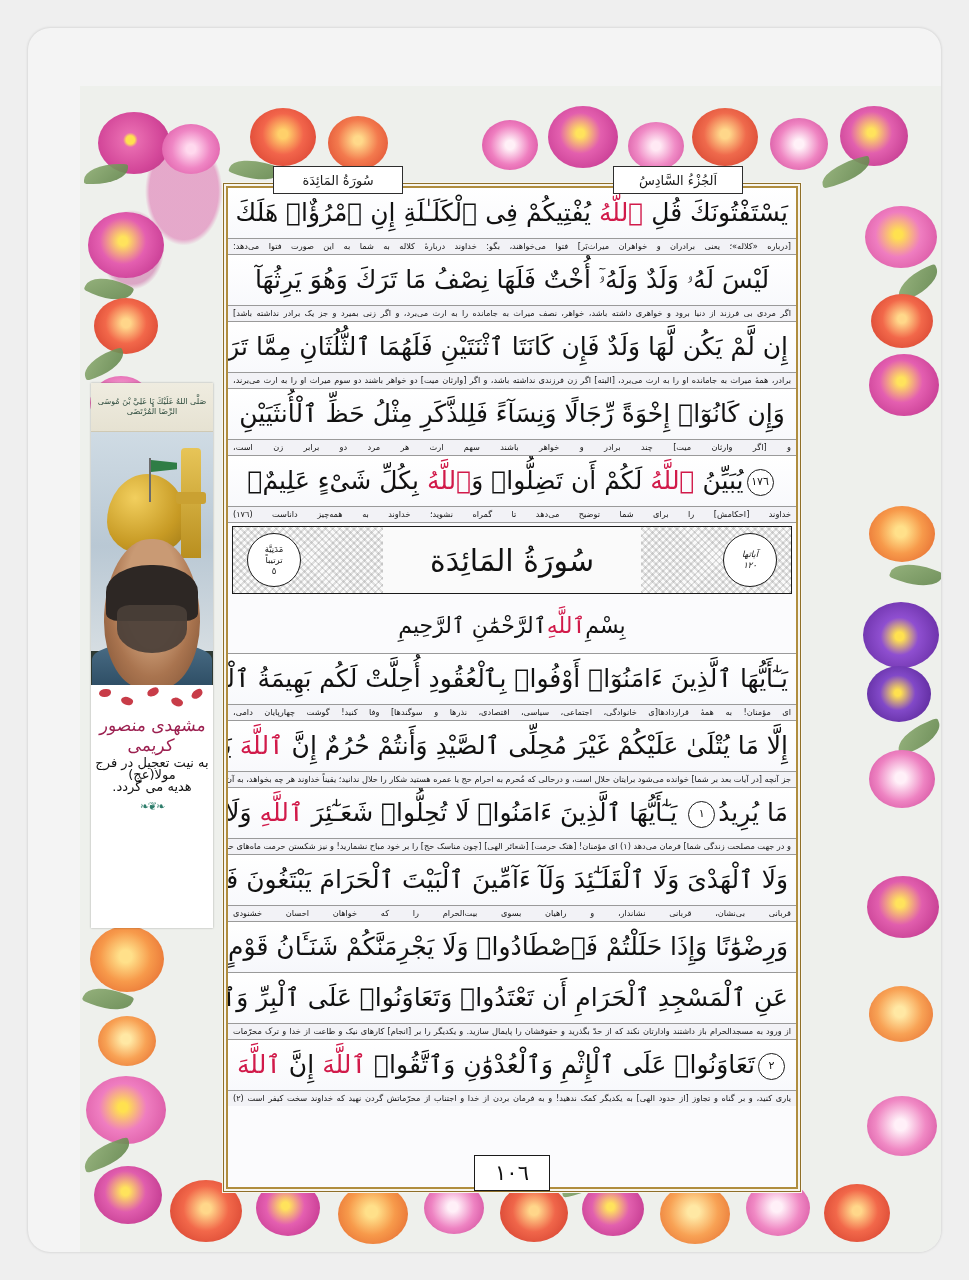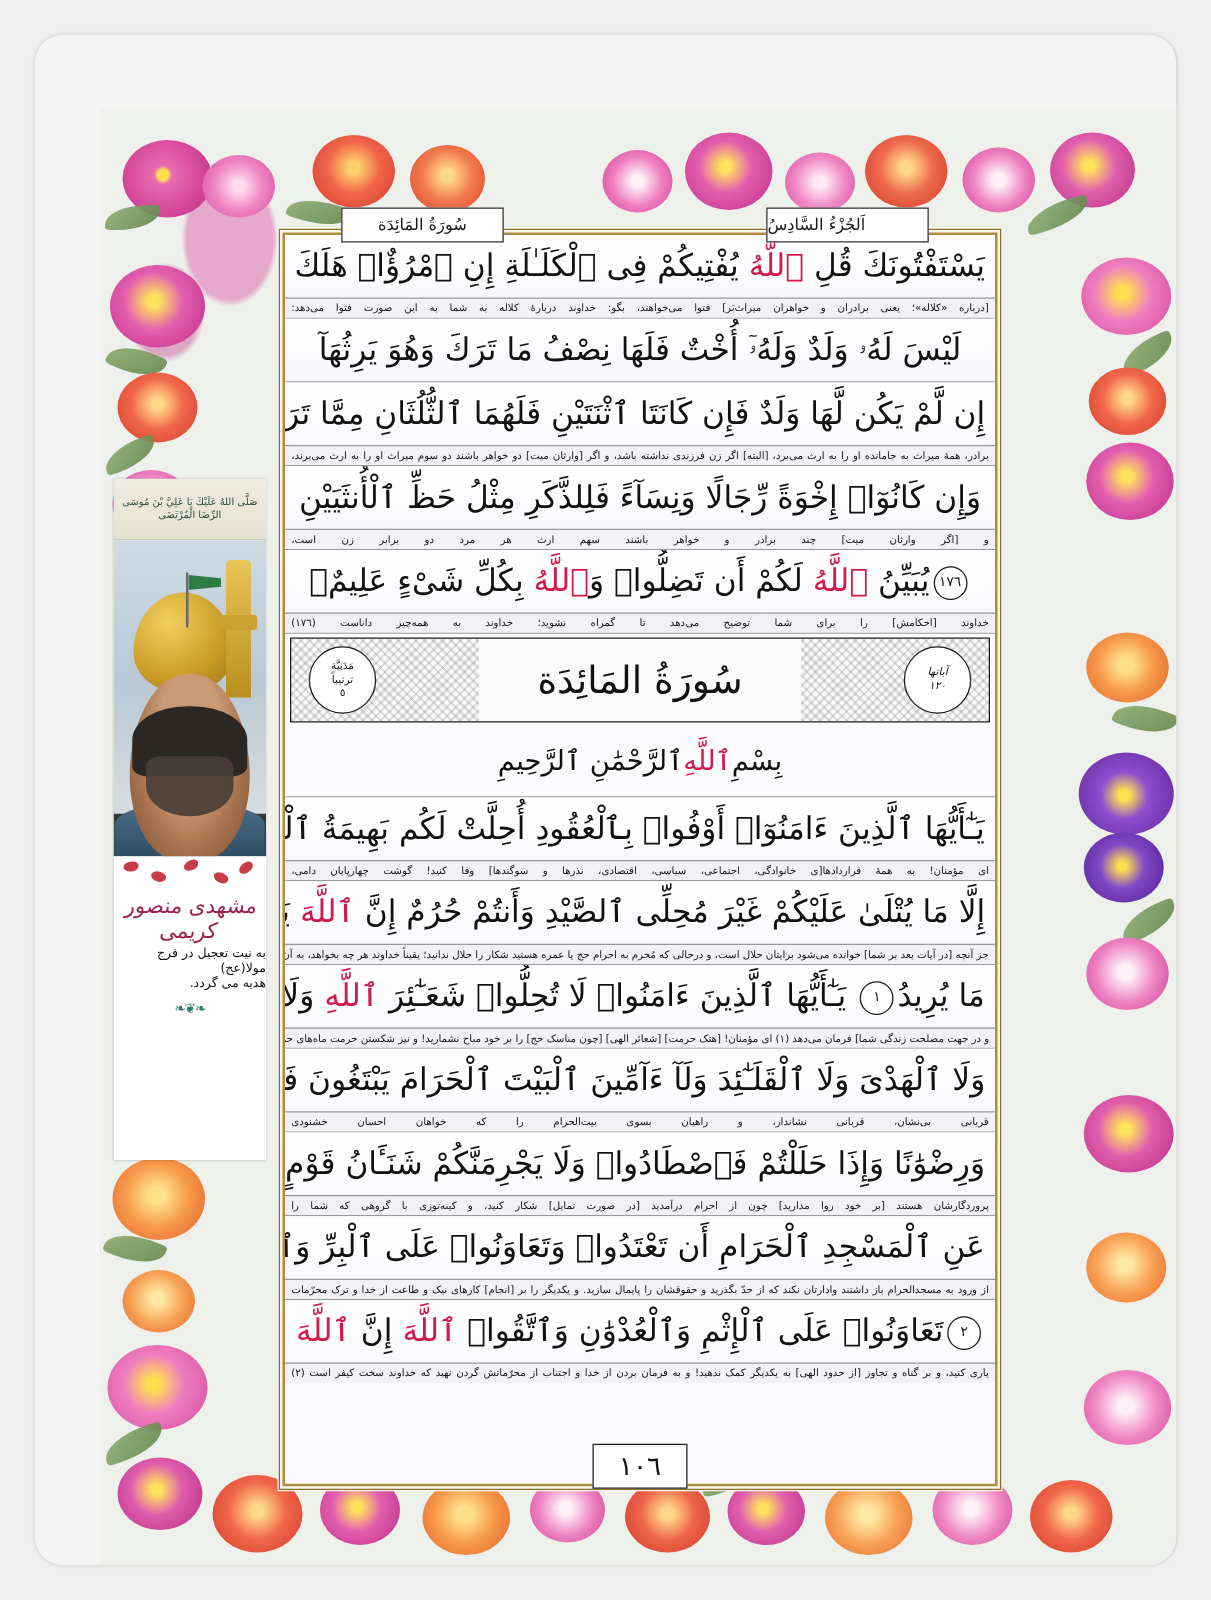--- a/index.html
+++ b/index.html
@@ -56,21 +56,21 @@
   .cartouche{
     position:absolute;top:138px;height:26px;
     background:#ffffff;
     border:1.6px solid #2e2e2e;
     display:flex;align-items:center;justify-content:center;
     font-size:13px;color:#1a1a1a;
     letter-spacing:.5px;
     z-index:6;
   }
   #cart-surah{left:245px;width:128px;}
-  #cart-juz{right:198px;width:128px;justify-content:flex-end;}
+  #cart-juz{right:198px;width:128px;}
 
   
   .vrow{
     border-bottom:1px solid #9a9a9a;
     text-align:center;
     direction:rtl;
     position:relative;
     background:linear-gradient(#ffffff,#f6f7fb);
   }
   .ayah{
@@ -233,21 +233,21 @@
     font-size:7.6px;line-height:12.6px;color:#101010;
     direction:rtl;
   }
   #mem-name{
     margin:4px 0 2px;
     font-size:17px;color:#9c2050;
     letter-spacing:-1px;
     transform:skewX(-6deg);
   }
   #mem-footer{
-    font-size:10px;line-height:12px;color:#101010;direction:rtl;text-align:right;
+    font-size:13px;line-height:12px;color:#101010;direction:rtl;
   }
   #mem-orn{
     margin-top:4px;height:18px;
     display:flex;align-items:center;justify-content:center;
     color:#2e7d6b;font-size:11px;letter-spacing:-1px;
   }
 </style>
 </head>
 <body>
 
@@ -321,20 +321,21 @@
 
     <div class="vrow">
       <div class="ayah">
         <span>يَسْتَفْتُونَكَ قُلِ </span><span class="hl">ٱللَّهُ</span><span> يُفْتِيكُمْ فِى ٱلْكَلَـٰلَةِ إِنِ ٱمْرُؤٌا۟ هَلَكَ</span>
       </div>
       <div class="trans">[درباره «کلاله»؛ یعنی برادران و خواهران میراث‌بَر] فتوا می‌خواهند، بگو: خداوند دربارهٔ کلاله به شما به این صورت فتوا می‌دهد:</div>
     </div>
 
     <div class="vrow">
       <div class="ayah">لَيْسَ لَهُۥ وَلَدٌ وَلَهُۥٓ أُخْتٌ فَلَهَا نِصْفُ مَا تَرَكَ وَهُوَ يَرِثُهَآ</div>
+      <div class="trans">اگر مردی بی فرزند از دنیا برود و خواهری داشته باشد، خواهر، نصف میراث به جامانده را به ارث می‌برد، و اگر زنی بمیرد و جز یک برادر نداشته باشد]</div>
     </div>
 
     <div class="vrow">
       <div class="ayah">إِن لَّمْ يَكُن لَّهَا وَلَدٌ فَإِن كَانَتَا ٱثْنَتَيْنِ فَلَهُمَا ٱلثُّلُثَانِ مِمَّا تَرَكَ</div>
       <div class="trans">برادر، همهٔ میراث به جامانده او را به ارث می‌برد، [البته] اگر زن فرزندی نداشته باشد، و اگر [وارثان میت] دو خواهر باشند دو سوم میراث او را به ارث می‌برند،</div>
     </div>
 
     <div class="vrow">
       <div class="ayah">وَإِن كَانُوٓا۟ إِخْوَةً رِّجَالًا وَنِسَآءً فَلِلذَّكَرِ مِثْلُ حَظِّ ٱلْأُنثَيَيْنِ</div>
       <div class="trans">و [اگر وارثان میت] چند برادر و خواهر باشند سهم ارث هر مرد دو برابر زن است،</div>
@@ -387,21 +388,20 @@
       <div class="trans">و در جهت مصلحت زندگی شما] فرمان می‌دهد (١) ای مؤمنان! [هتک حرمت] [شعائر الهی] [چون مناسک حج] را بر خود مباح نشمارید! و نیز شکستن حرمت ماه‌های حرام،</div>
     </div>
 
     <div class="vrow">
       <div class="ayah">وَلَا ٱلْهَدْىَ وَلَا ٱلْقَلَـٰٓئِدَ وَلَآ ءَآمِّينَ ٱلْبَيْتَ ٱلْحَرَامَ يَبْتَغُونَ فَضْلًا مِّن رَّبِّهِمْ</div>
       <div class="trans">قربانی بی‌نشان، قربانی نشاندار، و راهیان بسوی بیت‌الحرام را که خواهان احسان خشنودی</div>
     </div>
 
     <div class="vrow">
       <div class="ayah">وَرِضْوَٰنًا وَإِذَا حَلَلْتُمْ فَٱصْطَادُوا۟ وَلَا يَجْرِمَنَّكُمْ شَنَـَٔانُ قَوْمٍ أَن صَدُّوكُمْ</div>
-      <div class="trans">پروردگارشان هستند [بر خود روا مدارید] چون از احرام درآمدید [در صورت تمایل] شکار کنید، و کینه‌توزی با گروهی که شما را</div>
     </div>
 
     <div class="vrow">
       <div class="ayah">عَنِ ٱلْمَسْجِدِ ٱلْحَرَامِ أَن تَعْتَدُوا۟ وَتَعَاوَنُوا۟ عَلَى ٱلْبِرِّ وَٱلتَّقْوَىٰ وَلَا</div>
       <div class="trans">از ورود به مسجدالحرام باز داشتند وادارتان نکند که از حدّ بگذرید و حقوقشان را پایمال سازید. و یکدیگر را بر [انجام] کارهای نیک و طاعت از خدا و ترک محرّمات</div>
     </div>
 
     <div class="vrow" style="border-bottom:none;">
       <div class="ayah">
         <span class="vnum">٢</span><span>تَعَاوَنُوا۟ عَلَى ٱلْإِثْمِ وَٱلْعُدْوَٰنِ وَٱتَّقُوا۟ </span><span class="hl">ٱللَّهَ</span><span> إِنَّ </span><span class="hl">ٱللَّهَ</span><span> شَدِيدُ ٱلْعِقَابِ</span>

